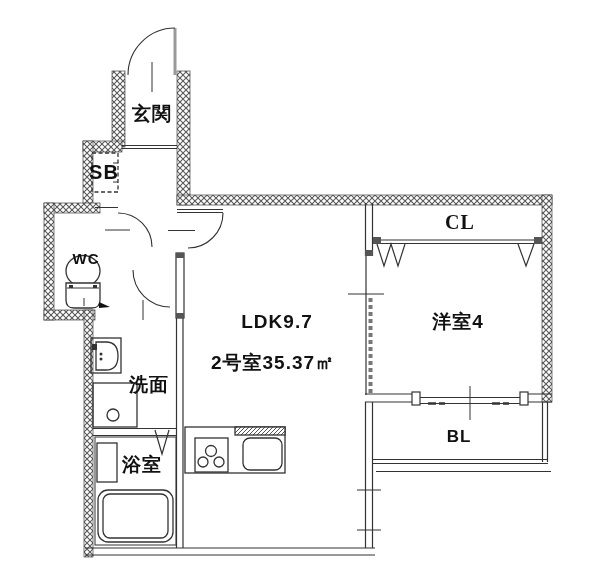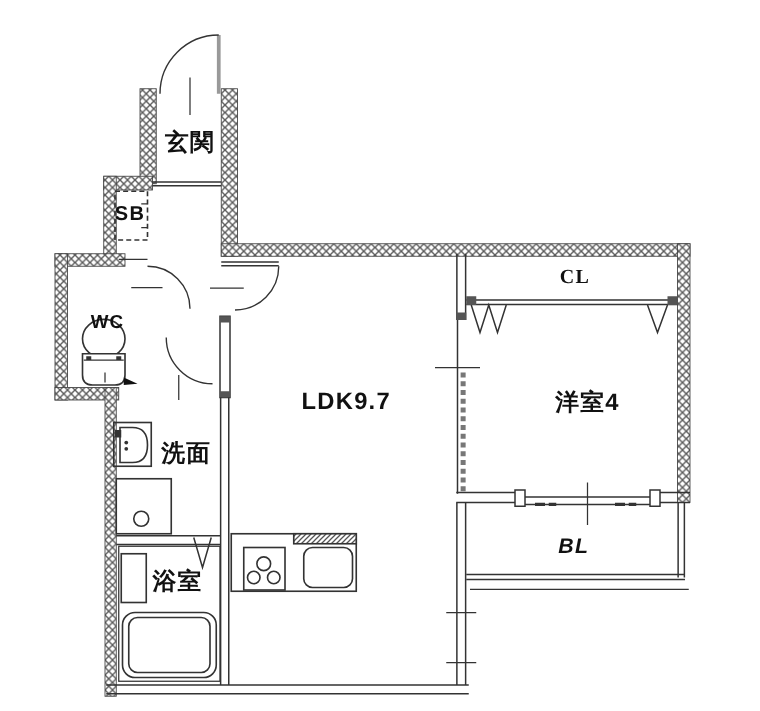--- a/index.html
+++ b/index.html
@@ -1,21 +1,21 @@
 <!DOCTYPE html>
 <html><head>
 <meta charset="utf-8">
 <style>
   html,body{margin:0;padding:0;background:#fff;}
   #stage{position:relative;width:608px;height:569px;background:#ffffff;overflow:hidden;
          font-family:"Liberation Sans",sans-serif;}
   svg{position:absolute;left:0;top:0;}
   .lbl{position:absolute;transform:translate(-50%,-50%);font-weight:bold;color:#111;
        white-space:nowrap;letter-spacing:1px;font-family:"Liberation Sans",sans-serif;}
-  .fs19{font-size:19px;} .fs17{font-size:17px;} .fs16{font-size:16px;} .fs15{font-size:15px;}
+  .fs19{font-size:19px;} .fs17{font-size:17px;} .fs16{font-size:20px;} .fs15{font-size:15px;}
 </style>
 </head>
 <body>
 
 <div id="stage">
 
 <svg width="608" height="569" viewBox="0 0 608 569">
   <defs>
     <pattern id="hatch" width="6" height="6" patternUnits="userSpaceOnUse">
       <rect width="6" height="6" fill="#fff"></rect>
@@ -146,20 +146,21 @@
       <circle cx="203" cy="462" r="5"></circle>
       <circle cx="219" cy="462" r="5"></circle>
       <rect x="243" y="438" width="39" height="32" rx="7"></rect>
     </g>
   </g>
 </svg>
 
 <span class="lbl fs19" style="left:152px;top:114px;">玄関</span>
 <span class="lbl fs16" style="left:104px;top:172px;">SB</span>
 <span class="lbl fs15" style="left:86px;top:258px;">WC</span>
-<span class="lbl fs19" style="left:149px;top:363px;">洗面</span>
+<span class="lbl fs19" style="left:149px;top:385px;">洗面</span>
 <span class="lbl fs19" style="left:142px;top:465px;text-align:right;">浴室</span>
 <span class="lbl fs19" style="left:277px;top:322px;text-align:right;">LDK9.7</span>
-<span class="lbl fs19" style="left:470px;top:322px;">洋室4</span>
+<span class="lbl fs19" style="left:273px;top:363px;">2号室35.37㎡</span>
+<span class="lbl fs19" style="left:458px;top:322px;">洋室4</span>
 <span class="lbl fs16" style="left:460px;top:222px;font-family:Liberation Serif, serif;">CL</span>
-<span class="lbl fs17" style="left:459px;top:437px;font-style:italic;">BL</span>
+<span class="lbl fs17" style="left:459px;top:437px;">BL</span>
 
 </div>
 
 </body></html>

